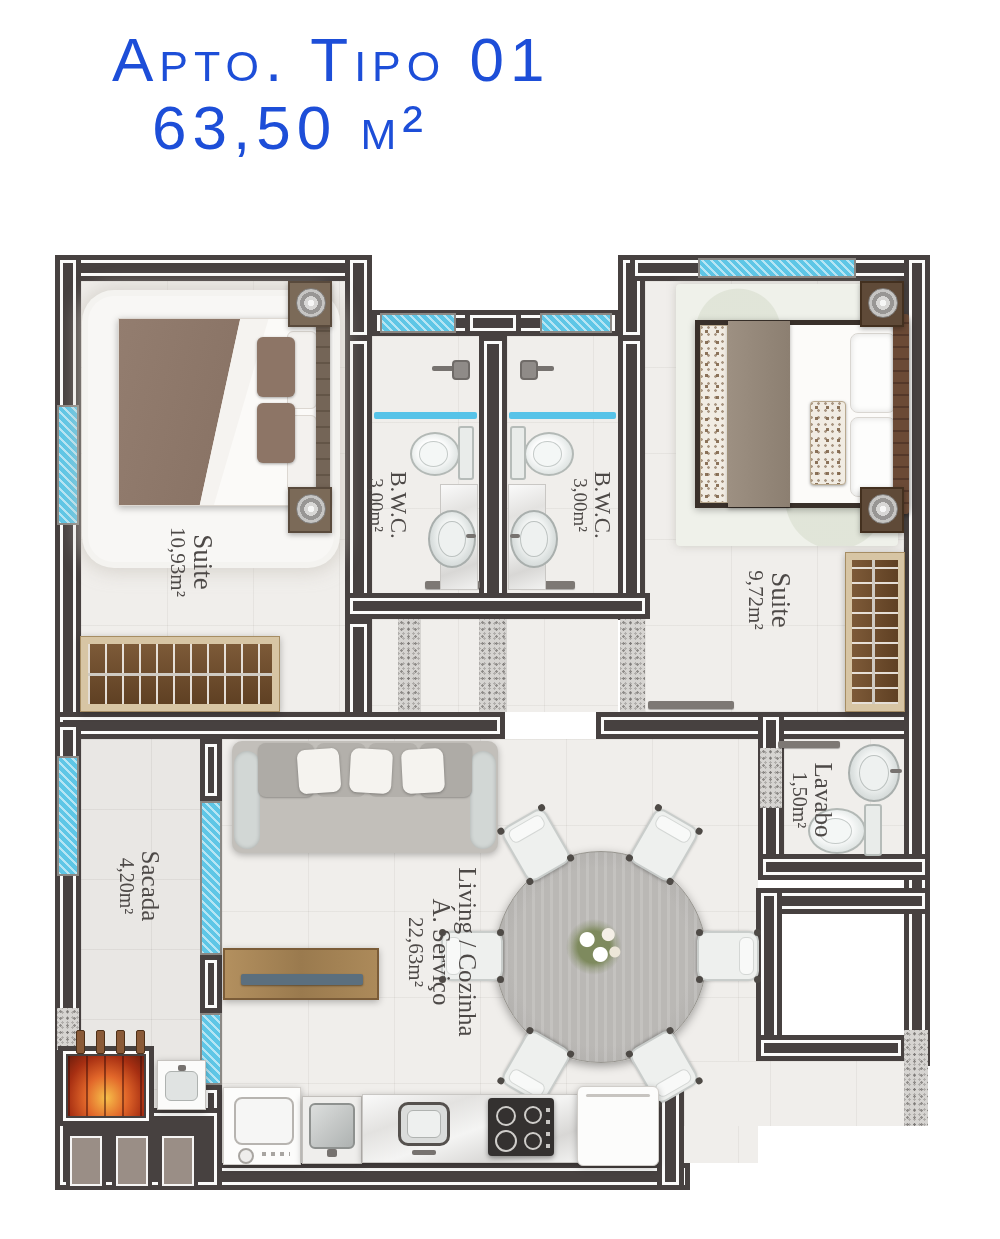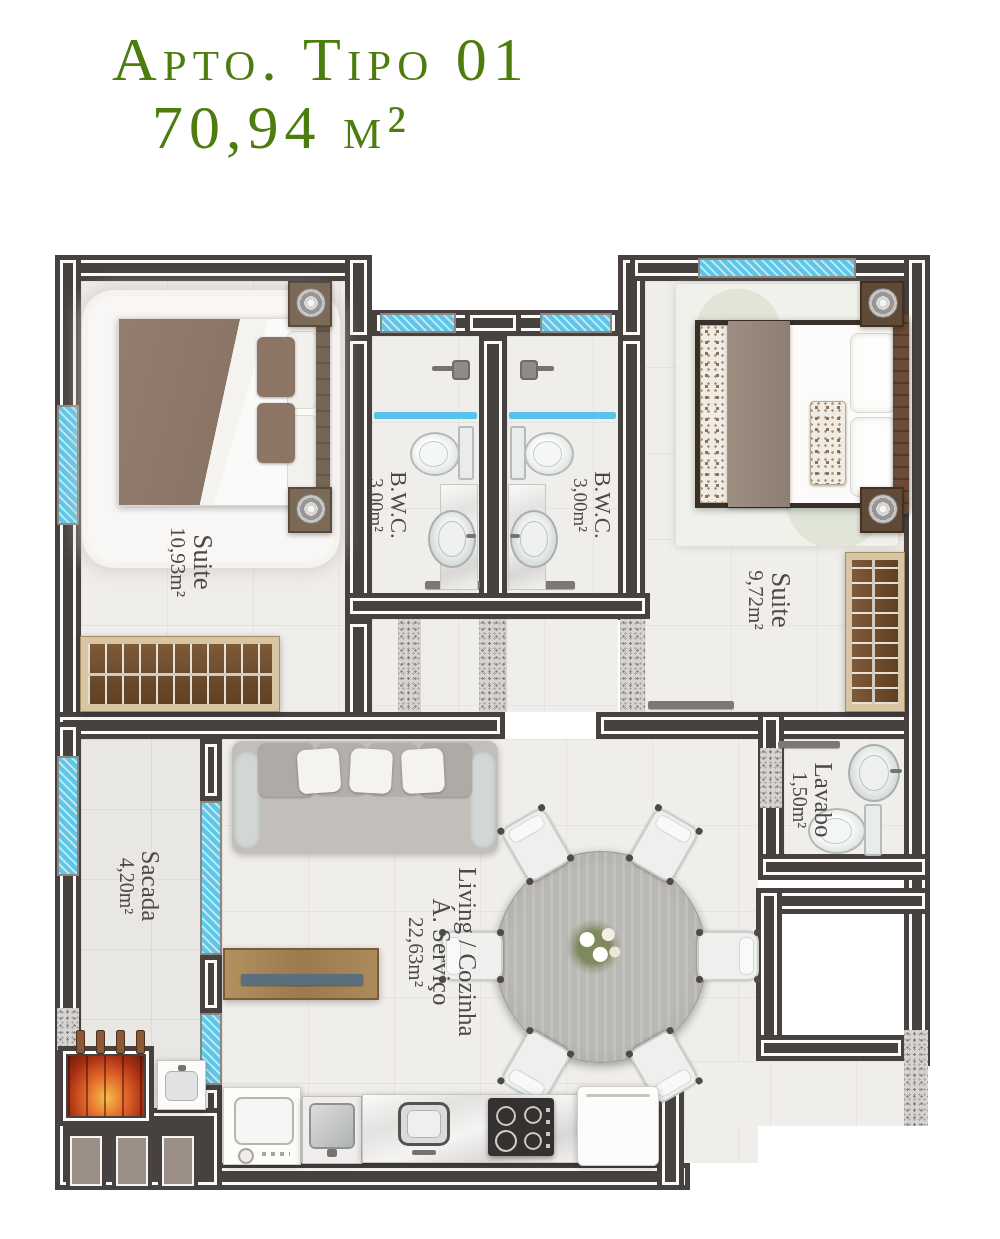--- a/index.html
+++ b/index.html
@@ -61,30 +61,30 @@
     box-shadow:0 1px 3px rgba(0,0,0,.25);box-sizing:border-box;}
   .chair::before{content:"";position:absolute;left:4px;right:4px;top:3px;height:13px;background:#f8f9f8;
     border:1px solid #d4d7d5;border-radius:6px;}
   .chair::after{content:"";position:absolute;width:7px;height:7px;background:#4e4a46;border-radius:50%;left:-4px;top:-4px;
     box-shadow:47px 0 0 #4e4a46, 0 58px 0 #4e4a46, 47px 58px 0 #4e4a46;}
   .wood{background:linear-gradient(90deg,#b3905f 0%,#9a7a4e 50%,#ac8a5a 100%);border:2px solid #7b5c38;box-sizing:border-box;}
   .damask{background:
     radial-gradient(circle, rgba(122,94,66,.85) 1.5px, transparent 2px),
     radial-gradient(circle, rgba(122,94,66,.6) 1px, transparent 1.6px),
     #f1ece3;background-size:11px 11px,7px 7px;background-position:0 0,4px 5px;border:1px solid #b9a98f;box-sizing:border-box;}
-  .title{position:absolute;font-family:Liberation Serif, serif;font-variant:small-caps;
-    color:#4d7c0f;font-size:62px;letter-spacing:6px;font-weight:400;}
+  .title{position:absolute;font-family:Liberation Sans, sans-serif;font-variant:small-caps;
+    color:#1d4ed8;font-size:62px;letter-spacing:6px;font-weight:400;}
 </style>
 </head>
 <body>
 
 <div class="abs" style="left:0;top:0;width:1000px;height:1239px;">
 
   <div class="title" style="left:112px;top:24px;">Apto. Tipo 01</div>
-  <div class="title" style="left:152px;top:92px;">70,94 m²</div>
+  <div class="title" style="left:152px;top:92px;">63,50 m²</div>
 
   <div class="floor" style="left:81px;top:281px;width:264px;height:431px;"></div>
   <div class="floor" style="left:372px;top:336px;width:107px;height:257px;"></div>
   <div class="floor" style="left:507px;top:336px;width:111px;height:257px;"></div>
   <div class="floor" style="left:645px;top:281px;width:259px;height:431px;"></div>
   <div class="floor" style="left:372px;top:619px;width:246px;height:93px;"></div>
   <div class="floor" style="left:222px;top:739px;width:536px;height:424px;"></div>
   <div class="floor floor-gray" style="left:81px;top:739px;width:119px;height:383px;"></div>
   <div class="floor" style="left:784px;top:739px;width:120px;height:115px;"></div>
   <div class="abs" style="left:782px;top:914px;width:122px;height:121px;background:#ffffff;"></div>

